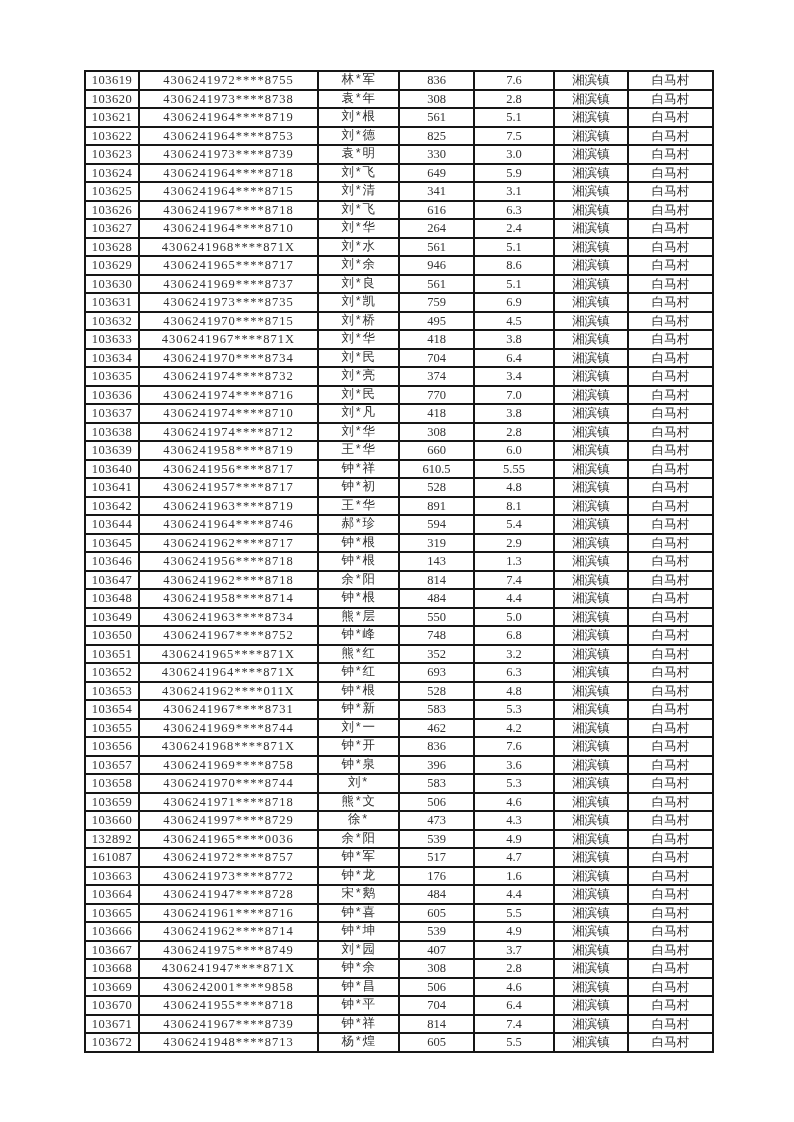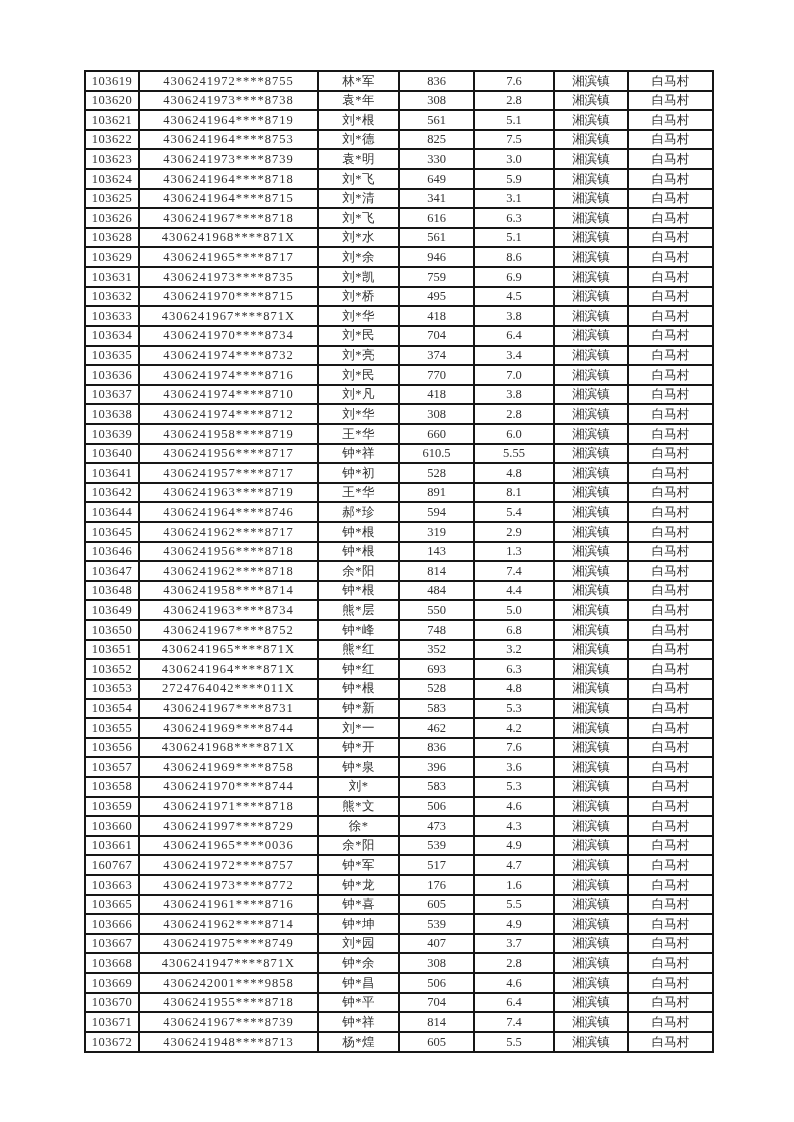--- a/index.html
+++ b/index.html
@@ -34,21 +34,21 @@
     text-align: center;
     vertical-align: middle;
     font-size: 12.5px;
     line-height: 1;
     color: #323232;
     white-space: nowrap;
     overflow: hidden;
   }
   td.col-serial   { letter-spacing: 0.5px; }
   td.col-id       { letter-spacing: 1px; margin-left: 15px; }
-  td.col-name     { letter-spacing: 0.5px; }
+  td.col-name     { letter-spacing: 0.5px; font-family: Liberation Mono, monospace; }
 </style>
 </head>
 <body>
 
 <div class="page">
   <table class="data-table">
     <colgroup>
         <col style="width: 54px;">
         <col style="width: 179px;">
         <col style="width: 81px;">
@@ -124,38 +124,56 @@
         <tr>
           <td class="col-serial">103626</td>
           <td class="col-id">4306241967****8718</td>
           <td class="col-name">刘*飞</td>
           <td class="col-amount">616</td>
           <td class="col-area">6.3</td>
           <td class="col-town">湘滨镇</td>
           <td class="col-village">白马村</td>
         </tr>
         <tr>
+          <td class="col-serial">103627</td>
+          <td class="col-id">4306241964****8710</td>
+          <td class="col-name">刘*华</td>
+          <td class="col-amount">264</td>
+          <td class="col-area">2.4</td>
+          <td class="col-town">湘滨镇</td>
+          <td class="col-village">白马村</td>
+        </tr>
+        <tr>
           <td class="col-serial">103628</td>
           <td class="col-id">4306241968****871X</td>
           <td class="col-name">刘*水</td>
           <td class="col-amount">561</td>
           <td class="col-area">5.1</td>
           <td class="col-town">湘滨镇</td>
           <td class="col-village">白马村</td>
         </tr>
         <tr>
           <td class="col-serial">103629</td>
           <td class="col-id">4306241965****8717</td>
           <td class="col-name">刘*余</td>
           <td class="col-amount">946</td>
           <td class="col-area">8.6</td>
           <td class="col-town">湘滨镇</td>
           <td class="col-village">白马村</td>
         </tr>
         <tr>
+          <td class="col-serial">103630</td>
+          <td class="col-id">4306241969****8737</td>
+          <td class="col-name">刘*良</td>
+          <td class="col-amount">561</td>
+          <td class="col-area">5.1</td>
+          <td class="col-town">湘滨镇</td>
+          <td class="col-village">白马村</td>
+        </tr>
+        <tr>
           <td class="col-serial">103631</td>
           <td class="col-id">4306241973****8735</td>
           <td class="col-name">刘*凯</td>
           <td class="col-amount">759</td>
           <td class="col-area">6.9</td>
           <td class="col-town">湘滨镇</td>
           <td class="col-village">白马村</td>
         </tr>
         <tr>
           <td class="col-serial">103632</td>
@@ -332,21 +350,21 @@
           <td class="col-serial">103652</td>
           <td class="col-id">4306241964****871X</td>
           <td class="col-name">钟*红</td>
           <td class="col-amount">693</td>
           <td class="col-area">6.3</td>
           <td class="col-town">湘滨镇</td>
           <td class="col-village">白马村</td>
         </tr>
         <tr>
           <td class="col-serial">103653</td>
-          <td class="col-id">2724764042****011X</td>
+          <td class="col-id">4306241962****011X</td>
           <td class="col-name">钟*根</td>
           <td class="col-amount">528</td>
           <td class="col-area">4.8</td>
           <td class="col-town">湘滨镇</td>
           <td class="col-village">白马村</td>
         </tr>
         <tr>
           <td class="col-serial">103654</td>
           <td class="col-id">4306241967****8731</td>
           <td class="col-name">钟*新</td>
@@ -403,47 +421,56 @@
         <tr>
           <td class="col-serial">103660</td>
           <td class="col-id">4306241997****8729</td>
           <td class="col-name">徐*</td>
           <td class="col-amount">473</td>
           <td class="col-area">4.3</td>
           <td class="col-town">湘滨镇</td>
           <td class="col-village">白马村</td>
         </tr>
         <tr>
-          <td class="col-serial">103661</td>
+          <td class="col-serial">132892</td>
           <td class="col-id">4306241965****0036</td>
           <td class="col-name">余*阳</td>
           <td class="col-amount">539</td>
           <td class="col-area">4.9</td>
           <td class="col-town">湘滨镇</td>
           <td class="col-village">白马村</td>
         </tr>
         <tr>
-          <td class="col-serial">160767</td>
+          <td class="col-serial">161087</td>
           <td class="col-id">4306241972****8757</td>
           <td class="col-name">钟*军</td>
           <td class="col-amount">517</td>
           <td class="col-area">4.7</td>
           <td class="col-town">湘滨镇</td>
           <td class="col-village">白马村</td>
         </tr>
         <tr>
           <td class="col-serial">103663</td>
           <td class="col-id">4306241973****8772</td>
           <td class="col-name">钟*龙</td>
           <td class="col-amount">176</td>
           <td class="col-area">1.6</td>
           <td class="col-town">湘滨镇</td>
           <td class="col-village">白马村</td>
         </tr>
         <tr>
+          <td class="col-serial">103664</td>
+          <td class="col-id">4306241947****8728</td>
+          <td class="col-name">宋*鹅</td>
+          <td class="col-amount">484</td>
+          <td class="col-area">4.4</td>
+          <td class="col-town">湘滨镇</td>
+          <td class="col-village">白马村</td>
+        </tr>
+        <tr>
           <td class="col-serial">103665</td>
           <td class="col-id">4306241961****8716</td>
           <td class="col-name">钟*喜</td>
           <td class="col-amount">605</td>
           <td class="col-area">5.5</td>
           <td class="col-town">湘滨镇</td>
           <td class="col-village">白马村</td>
         </tr>
         <tr>
           <td class="col-serial">103666</td>

